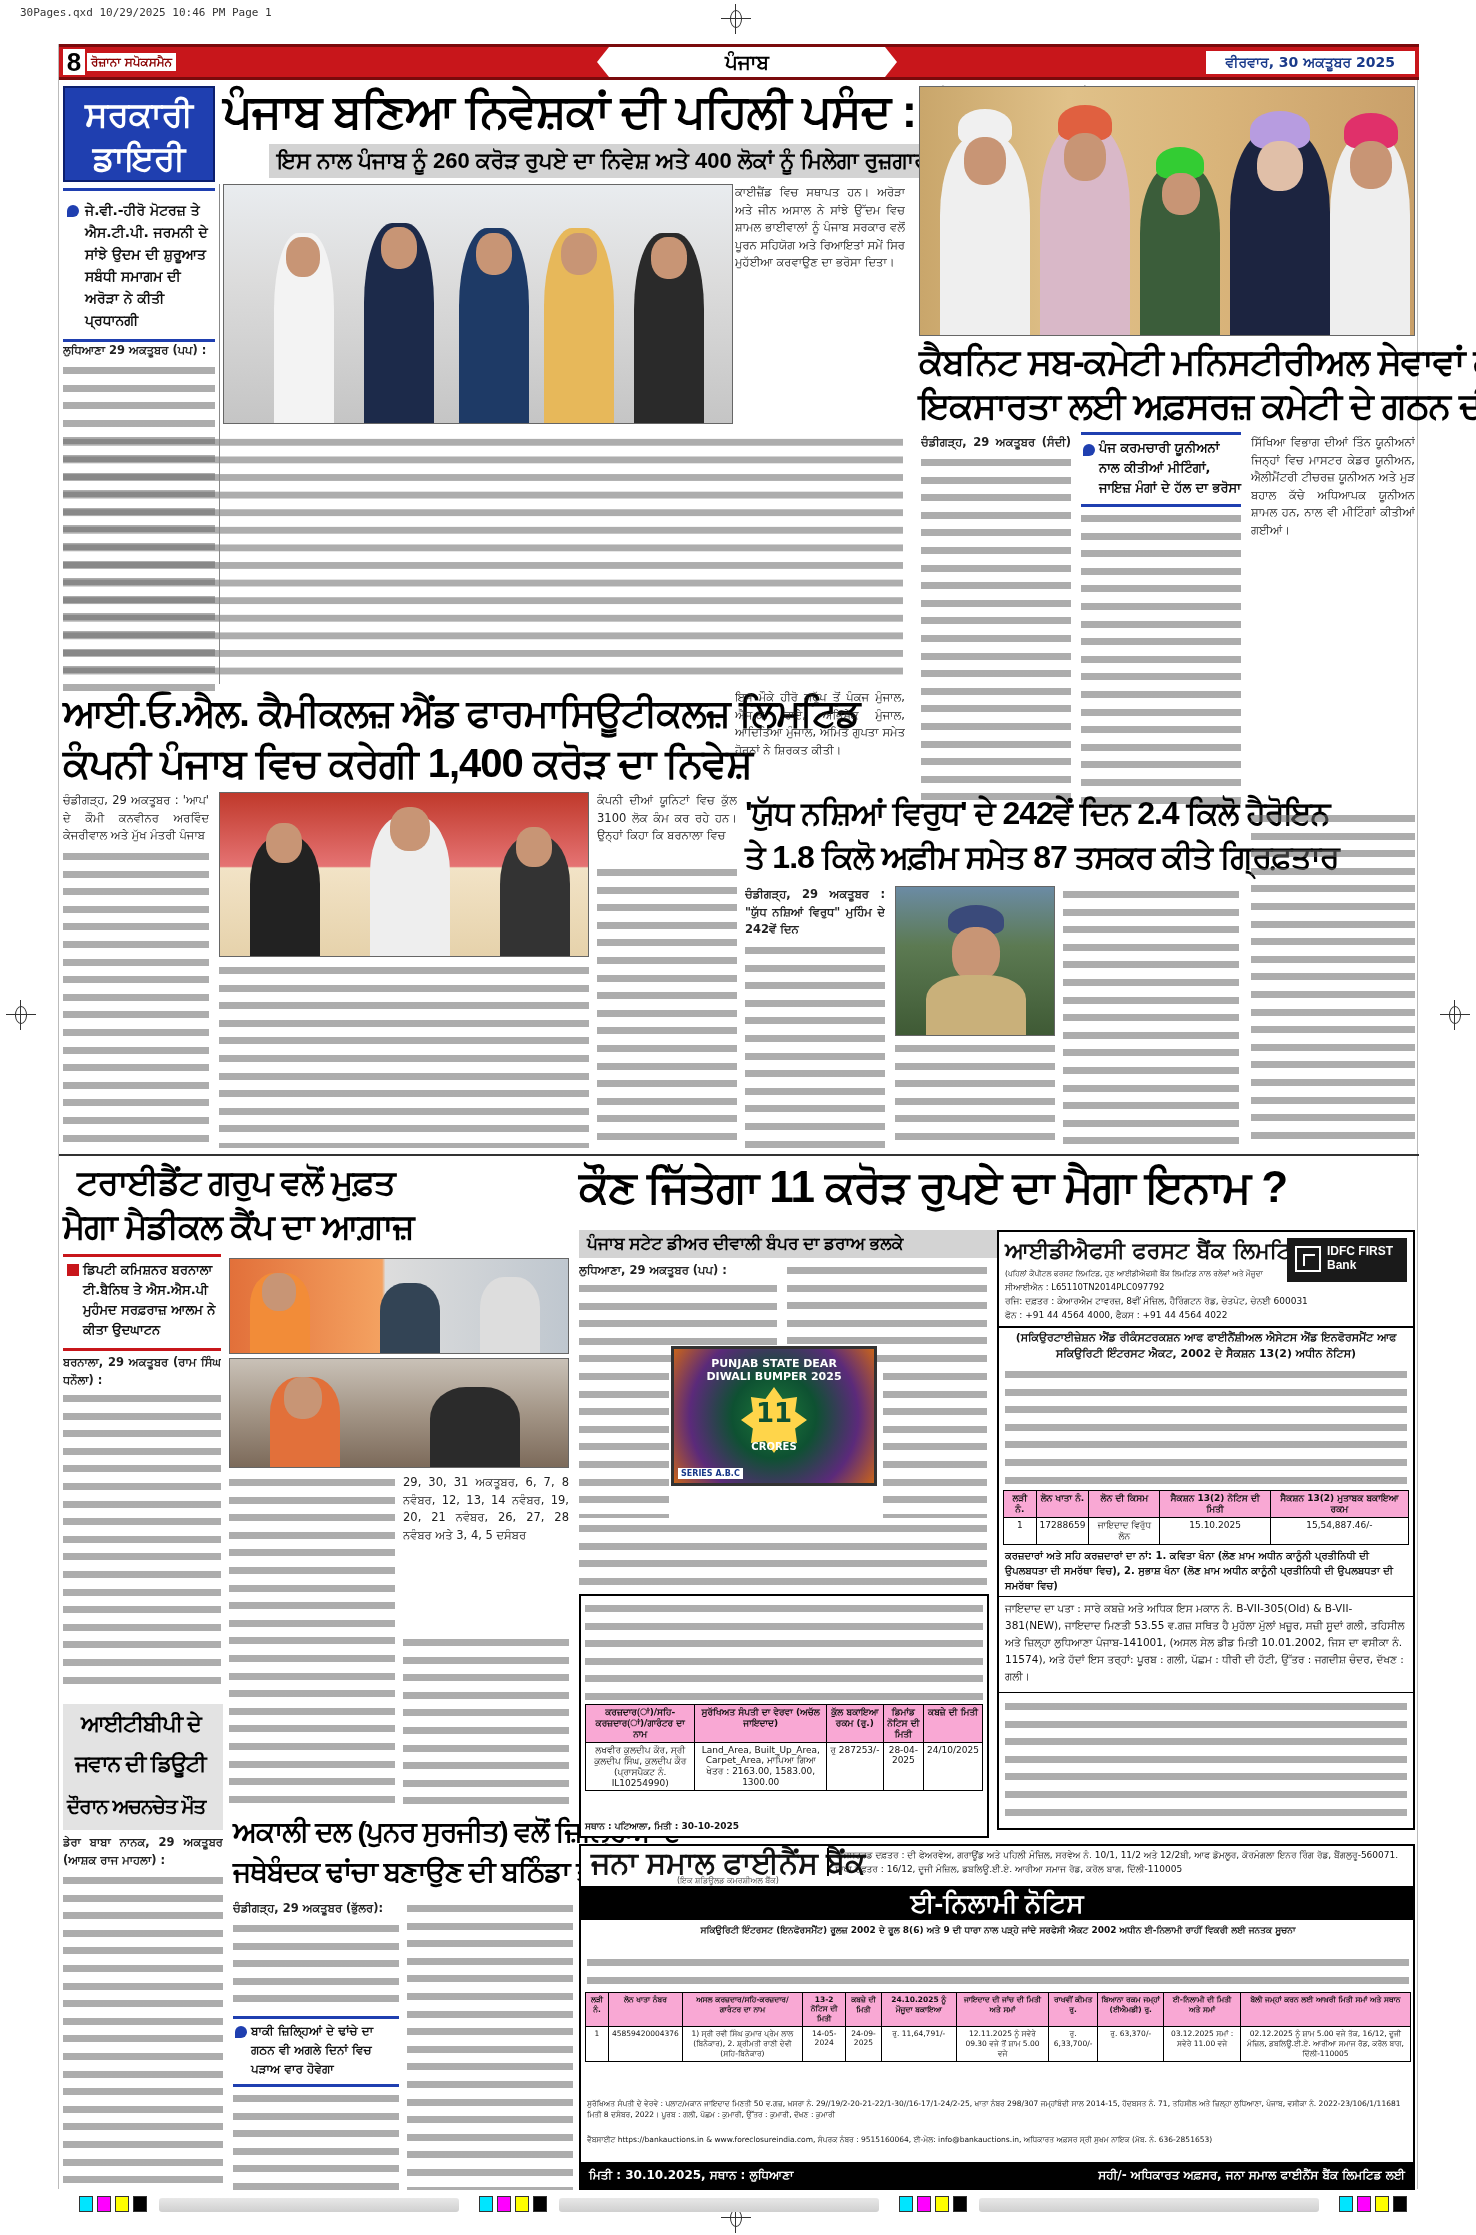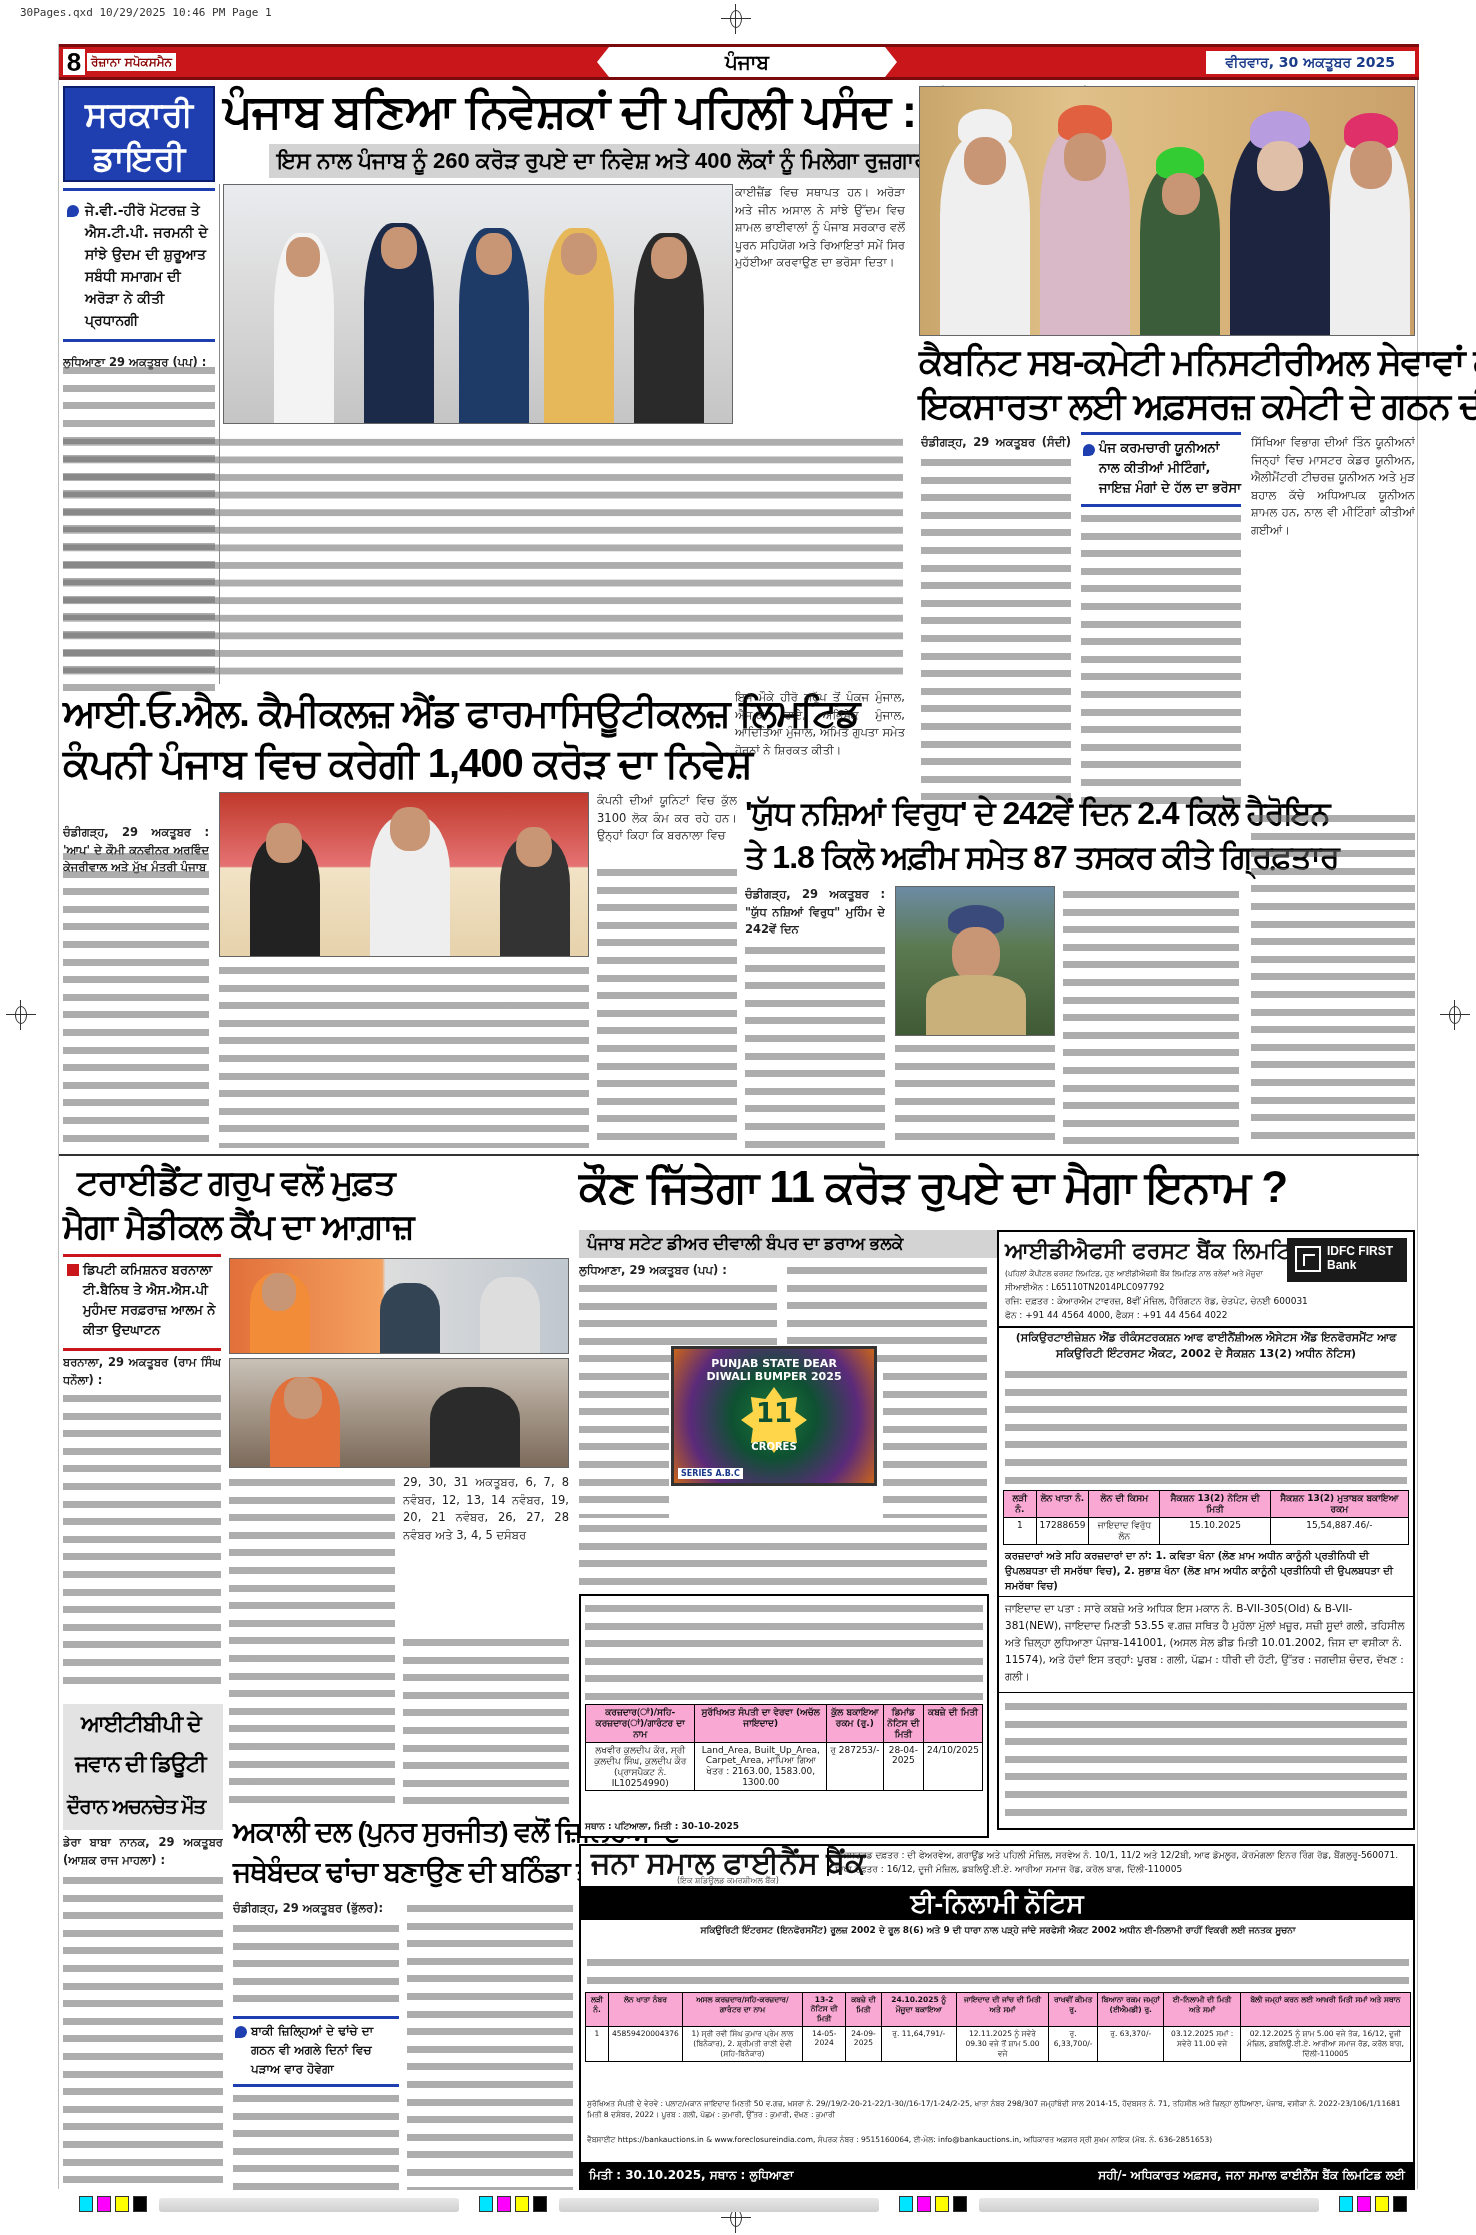--- a/index.html
+++ b/index.html
@@ -95,21 +95,21 @@
   </div>
 
   <div class="sarkari">
     <div>ਸਰਕਾਰੀ</div>
     <div>ਡਾਇਰੀ</div>
   </div>
   <div class="sidebar-kicker">
     <span class="bullet" style="left:4px;top:14px"></span>
     <span>ਜੇ.ਵੀ.-ਹੀਰੋ ਮੋਟਰਜ਼ ਤੇ ਐਸ.ਟੀ.ਪੀ. ਜਰਮਨੀ ਦੇ ਸਾਂਝੇ ਉਦਮ ਦੀ ਸ਼ੁਰੂਆਤ ਸਬੰਧੀ ਸਮਾਗਮ ਦੀ ਅਰੋੜਾ ਨੇ ਕੀਤੀ ਪ੍ਰਧਾਨਗੀ</span>
   </div>
-  <div class="col" style="left:4px;top:310px;width:152px;height:18px;font-weight:bold">ਲੁਧਿਆਣਾ 29 ਅਕਤੂਬਰ (ਪਪ) :</div>
+  <div class="col" style="left:4px;top:298px;width:152px;height:18px;font-weight:bold">ਲੁਧਿਆਣਾ 29 ਅਕਤੂਬਰ (ਪਪ) :</div>
   <div class="col textlines" style="left:4px;top:318px;width:152px;height:330px"></div>
 
   <div class="head-xl" style="left:164px;top:36px;font-size:46px;line-height:62px">ਪੰਜਾਬ ਬਣਿਆ ਨਿਵੇਸ਼ਕਾਂ ਦੀ ਪਹਿਲੀ ਪਸੰਦ : ਸੰਜੀਵ ਅਰੋੜਾ</div>
   <div class="sub-bar" style="left:210px;top:100px;font-size:22px;line-height:30px">ਇਸ ਨਾਲ ਪੰਜਾਬ ਨੂੰ 260 ਕਰੋੜ ਰੁਪਏ ਦਾ ਨਿਵੇਸ਼ ਅਤੇ 400 ਲੋਕਾਂ ਨੂੰ ਮਿਲੇਗਾ ਰੁਜ਼ਗਾਰ</div>
   <div class="photo ph-minister" style="left:164px;top:140px;width:510px;height:240px">
     <div class="person" style="left:50px;width:60px;height:190px;background:#f3f3f3"></div>
     <div class="face" style="left:62px;top:52px;width:34px;height:40px"></div>
     <div class="person" style="left:140px;width:70px;height:200px;background:#1c2a4a"></div>
     <div class="face" style="left:157px;top:42px;width:36px;height:42px"></div>
     <div class="person" style="left:235px;width:70px;height:195px;background:#1e3a66"></div>
@@ -148,21 +148,21 @@
   <div style="position:absolute;left:1022px;top:394px;width:160px;font-size:13px;font-weight:bold;line-height:20px;padding-left:18px">
     <span class="bullet" style="left:2px;top:6px"></span>
     <span>ਪੰਜ ਕਰਮਚਾਰੀ ਯੂਨੀਅਨਾਂ ਨਾਲ ਕੀਤੀਆਂ ਮੀਟਿੰਗਾਂ, ਜਾਇਜ਼ ਮੰਗਾਂ ਦੇ ਹੱਲ ਦਾ ਭਰੋਸਾ</span>
   </div>
   <div class="rule" style="left:1022px;top:460px;width:160px;height:3px"></div>
   <div class="col textlines" style="left:1022px;top:466px;width:160px;height:294px"></div>
   <div class="col" style="left:1192px;top:390px;width:164px;height:370px">ਸਿੱਖਿਆ ਵਿਭਾਗ ਦੀਆਂ ਤਿੰਨ ਯੂਨੀਅਨਾਂ ਜਿਨ੍ਹਾਂ ਵਿਚ ਮਾਸਟਰ ਕੇਡਰ ਯੂਨੀਅਨ, ਐਲੀਮੈਂਟਰੀ ਟੀਚਰਜ਼ ਯੂਨੀਅਨ ਅਤੇ ਮੁੜ ਬਹਾਲ ਕੱਚੇ ਅਧਿਆਪਕ ਯੂਨੀਅਨ ਸ਼ਾਮਲ ਹਨ, ਨਾਲ ਵੀ ਮੀਟਿੰਗਾਂ ਕੀਤੀਆਂ ਗਈਆਂ।</div>
 
   <div class="head-xl" style="left:4px;top:645px;font-size:38px;line-height:48px">ਆਈ.ਓ.ਐਲ. ਕੈਮੀਕਲਜ਼ ਐਂਡ ਫਾਰਮਾਸਿਊਟੀਕਲਜ਼ ਲਿਮਟਿਡ</div>
   <div class="head-xl" style="left:4px;top:694px;font-size:40px;line-height:50px">ਕੰਪਨੀ ਪੰਜਾਬ ਵਿਚ ਕਰੇਗੀ 1,400 ਕਰੋੜ ਦਾ ਨਿਵੇਸ਼</div>
-  <div class="col" style="left:4px;top:780px;width:146px;height:54px;font-weight:bold">ਚੰਡੀਗੜ੍ਹ, 29 ਅਕਤੂਬਰ : 'ਆਪ' ਦੇ ਕੌਮੀ ਕਨਵੀਨਰ ਅਰਵਿੰਦ ਕੇਜਰੀਵਾਲ ਅਤੇ ਮੁੱਖ ਮੰਤਰੀ ਪੰਜਾਬ</div>
+  <div class="col" style="left:4px;top:748px;width:146px;height:54px;font-weight:normal">ਚੰਡੀਗੜ੍ਹ, 29 ਅਕਤੂਬਰ : 'ਆਪ' ਦੇ ਕੌਮੀ ਕਨਵੀਨਰ ਅਰਵਿੰਦ ਕੇਜਰੀਵਾਲ ਅਤੇ ਮੁੱਖ ਮੰਤਰੀ ਪੰਜਾਬ</div>
   <div class="col textlines" style="left:4px;top:804px;width:146px;height:300px"></div>
   <div class="photo ph-iol" style="left:160px;top:748px;width:370px;height:165px">
     <div class="person" style="left:30px;width:70px;height:120px;background:#222"></div>
     <div class="face" style="left:46px;top:30px;width:36px;height:40px"></div>
     <div class="person" style="left:150px;width:80px;height:140px;background:#eee"></div>
     <div class="face" style="left:170px;top:14px;width:40px;height:44px"></div>
     <div class="person" style="left:280px;width:70px;height:120px;background:#333"></div>
     <div class="face" style="left:296px;top:34px;width:36px;height:40px"></div>
   </div>
   <div class="col textlines" style="left:160px;top:918px;width:370px;height:186px"></div>

